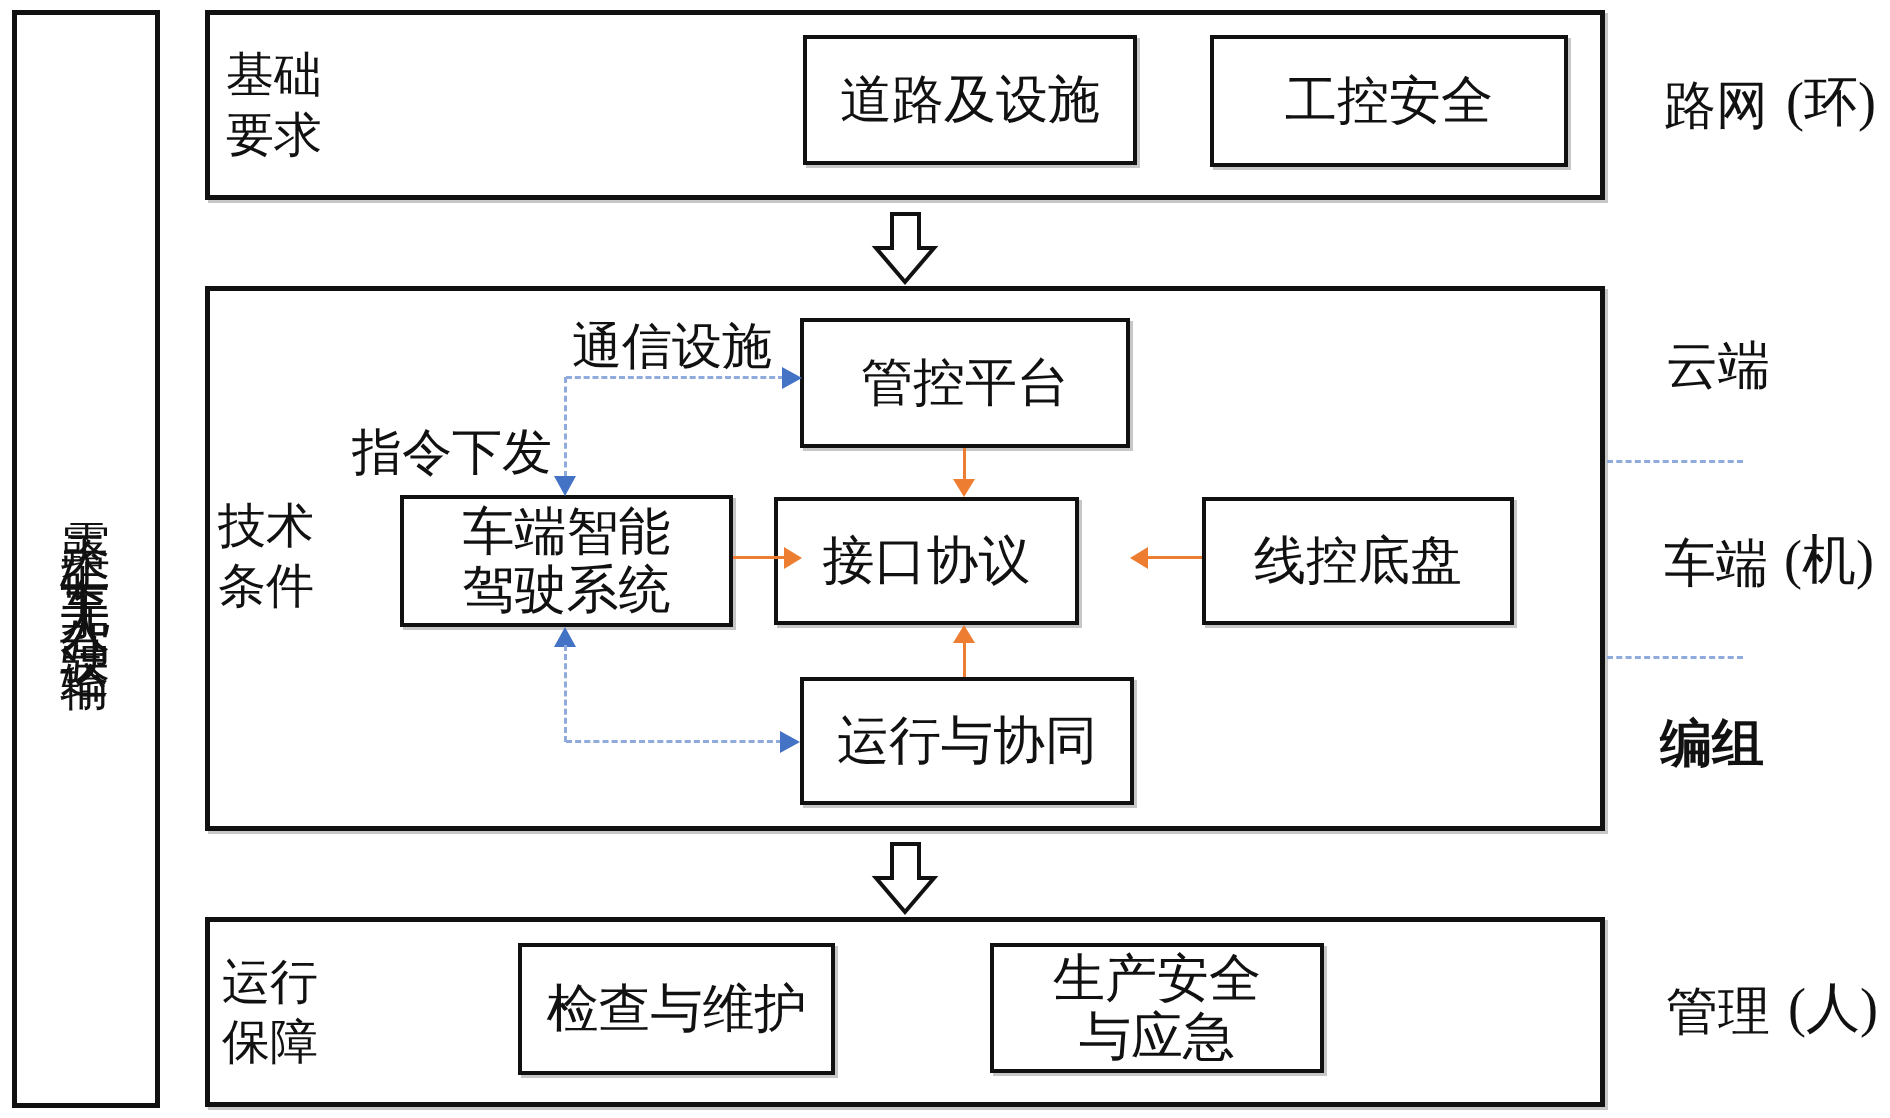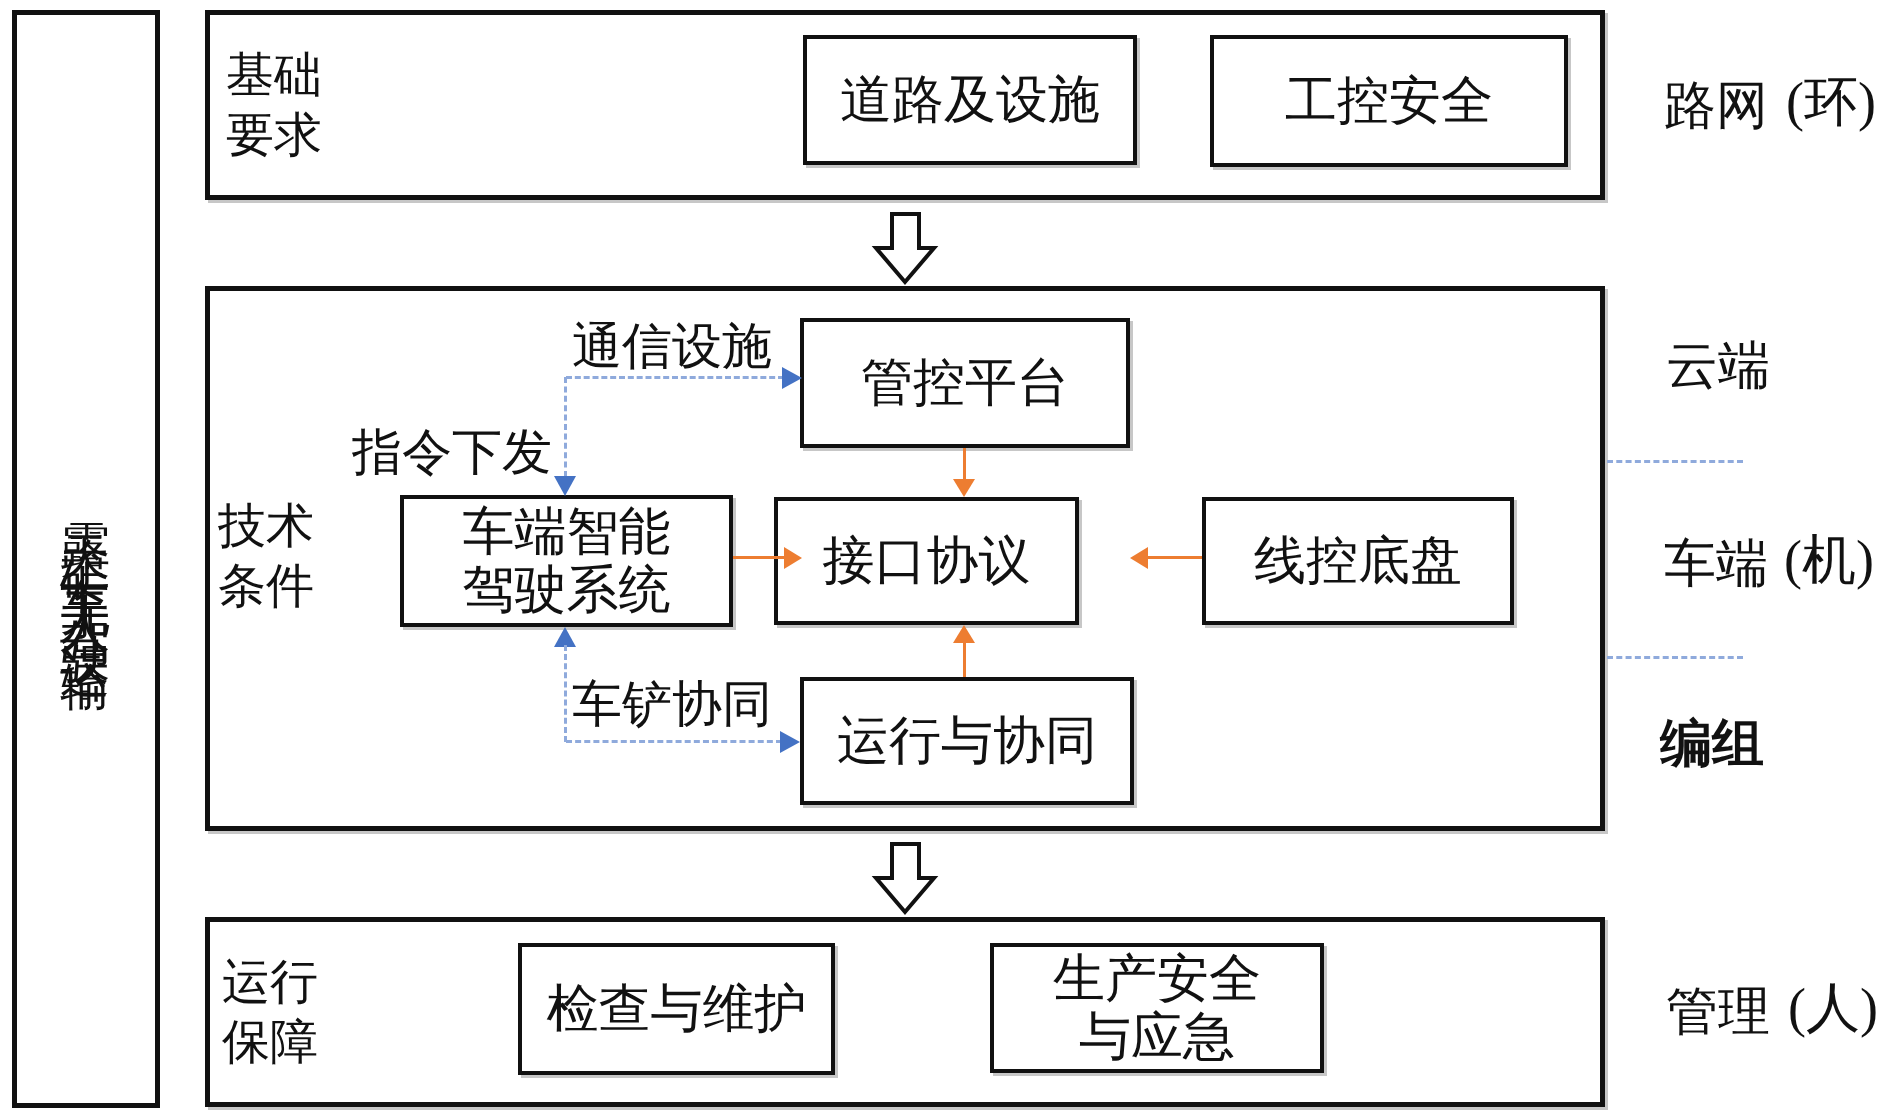--- a/index.html
+++ b/index.html
@@ -104,21 +104,20 @@
     <span>运行与协同</span>
   </div>
 
   <div class="elabel" style="left:572px;top:318px;">通信设施</div>
   <div class="elabel" style="left:352px;top:424px;">指令下发</div>
   <div class="bdash-h" style="left:566px;top:376px;width:218px;"></div>
   <div class="ah right-blue" style="left:782px;top:367px;"></div>
   <div class="bdash-v" style="left:564px;top:377px;height:100px;"></div>
   <div class="ah down-blue" style="left:554px;top:476px;"></div>
 
-  <div class="elabel" style="left:572px;top:676px;">车铲协同</div>
   <div class="ah up-blue" style="left:554px;top:627px;"></div>
   <div class="bdash-v" style="left:564px;top:645px;height:97px;"></div>
   <div class="bdash-h" style="left:566px;top:740px;width:216px;"></div>
   <div class="ah right-blue" style="left:780px;top:731px;"></div>
 
   <div class="oline" style="left:963px;top:448px;width:3px;height:34px;"></div>
   <div class="ah down-orange" style="left:953px;top:479px;"></div>
   <div class="oline" style="left:733px;top:556px;width:53px;height:3px;"></div>
   <div class="ah right-orange" style="left:784px;top:547px;"></div>
   <div class="oline" style="left:1148px;top:556px;width:54px;height:3px;"></div>

